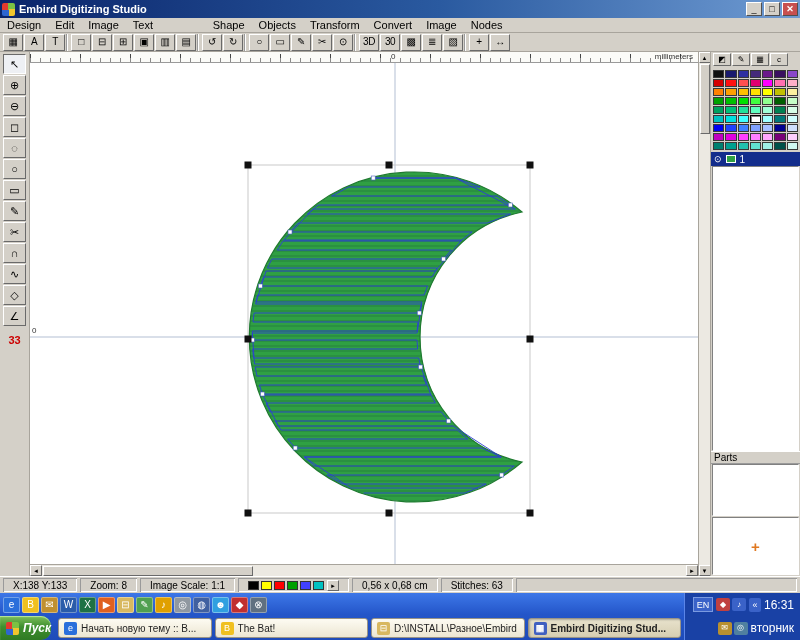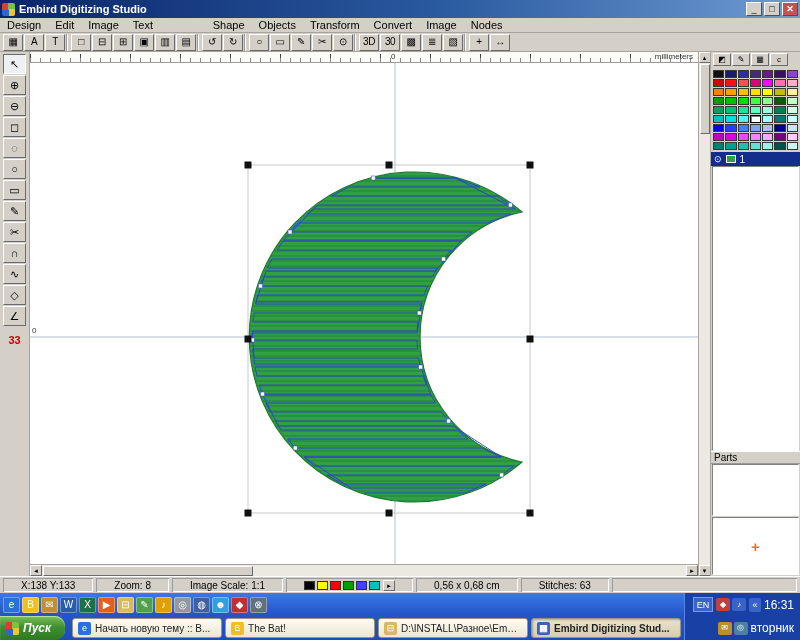--- a/index.html
+++ b/index.html
@@ -85,21 +85,21 @@
              border-top:1px solid #fff;border-bottom:1px solid #9a9a9a;display:flex;align-items:center;}
   .parts-list{height:52px;background:#fff;border:1px solid;border-color:#808080 #fff #fff #808080;margin:0 1px;}
   .preview-panel{height:58px;background:#fff;border:1px solid;border-color:#808080 #fff #fff #808080;
                  margin:1px;position:relative;}
   .cross{position:absolute;left:50%;top:50%;transform:translate(-50%,-50%);
          color:#e07820;font-size:15px;font-weight:bold;}
 
   
   .statusbar{position:absolute;top:576px;left:0;right:0;height:17px;background:#d4d0c8;
              border-top:1px solid #fff;display:flex;gap:3px;padding:1px 3px 1px 3px;align-items:stretch;}
-  .panel{box-shadow:inset 1px 1px 0 #9a9a9a,inset -1px -1px 0 #fff;padding:1px 18px;font-size:10px;
+  .panel{box-shadow:inset 1px 1px 0 #9a9a9a,inset -1px -1px 0 #fff;padding:1px 10px;font-size:10px;
          display:flex;align-items:center;white-space:nowrap;}
   .panel.fill{flex:1;}
   .mini-swatches{display:flex;gap:2px;align-items:center;}
   .msw{width:11px;height:9px;border:1px solid #333;display:inline-block;}
   .mini-more{width:12px;height:11px;margin-left:3px;padding:0;font-size:7px;line-height:1;
              background:#d4d0c8;border:1px solid;border-color:#fff #6a6a6a #6a6a6a #fff;}
 
   
   .taskbar{position:absolute;top:593px;left:0;right:0;height:47px;
            background:linear-gradient(#3d77e8,#2456c9 45%,#1e4bb8);display:flex;flex-direction:column;}
@@ -111,21 +111,21 @@
                 display:flex;align-items:center;gap:3px;padding:0 6px;justify-content:flex-end;}
   .lang{width:20px;height:15px;background:#3a62c8;border:1px solid #7a9ae0;color:#fff;font-size:9px;
         display:flex;align-items:center;justify-content:center;}
   .tray-icons{display:flex;gap:2px;}
   .tray-ico{width:14px;height:13px;border-radius:2px;color:#fff;font-size:8px;line-height:1;
             display:flex;align-items:center;justify-content:center;}
   .chev{width:12px;height:14px;background:#3a62c8;border-radius:2px;color:#fff;font-size:9px;
         display:flex;align-items:center;justify-content:center;}
   .clock,.day{color:#fff;font-size:12px;white-space:nowrap;}
   .tb-row2{height:24px;display:flex;align-items:center;gap:3px;}
-  .start{height:24px;padding:0 14px 0 6px;background:linear-gradient(#7ebf5a,#3f8f2f 45%,#2f7a24);
+  .start{height:24px;padding:0 0 0 6px;background:linear-gradient(#7ebf5a,#3f8f2f 45%,#2f7a24);
          border:none;border-radius:0 10px 10px 0;color:#fff;font-weight:bold;font-style:italic;font-size:12px;
          display:flex;align-items:center;gap:4px;box-shadow:inset 0 1px 1px #b8e8a0;}
   .flag{width:13px;height:13px;border-radius:2px;
         background:conic-gradient(#7bc143 0 25%,#f0c52e 0 50%,#2e66d0 0 75%,#e23a2e 0);}
   .tasks{display:flex;gap:3px;flex:1;align-items:center;margin-left:4px;min-width:0;}
   .task-btn{flex:1;max-width:155px;height:20px;background:linear-gradient(#fdfbf2,#ece6d2);
             border:1px solid #9a9486;border-radius:3px;display:flex;align-items:center;gap:4px;
             padding:0 5px;font-size:10px;overflow:hidden;}
   .task-btn.active{background:linear-gradient(#e8e2cc,#d6ceb2);box-shadow:inset 1px 1px 2px rgba(0,0,0,.25);font-weight:bold;}
   .task-ico{width:13px;height:13px;border-radius:2px;color:#fff;font-size:9px;line-height:1;flex:none;

